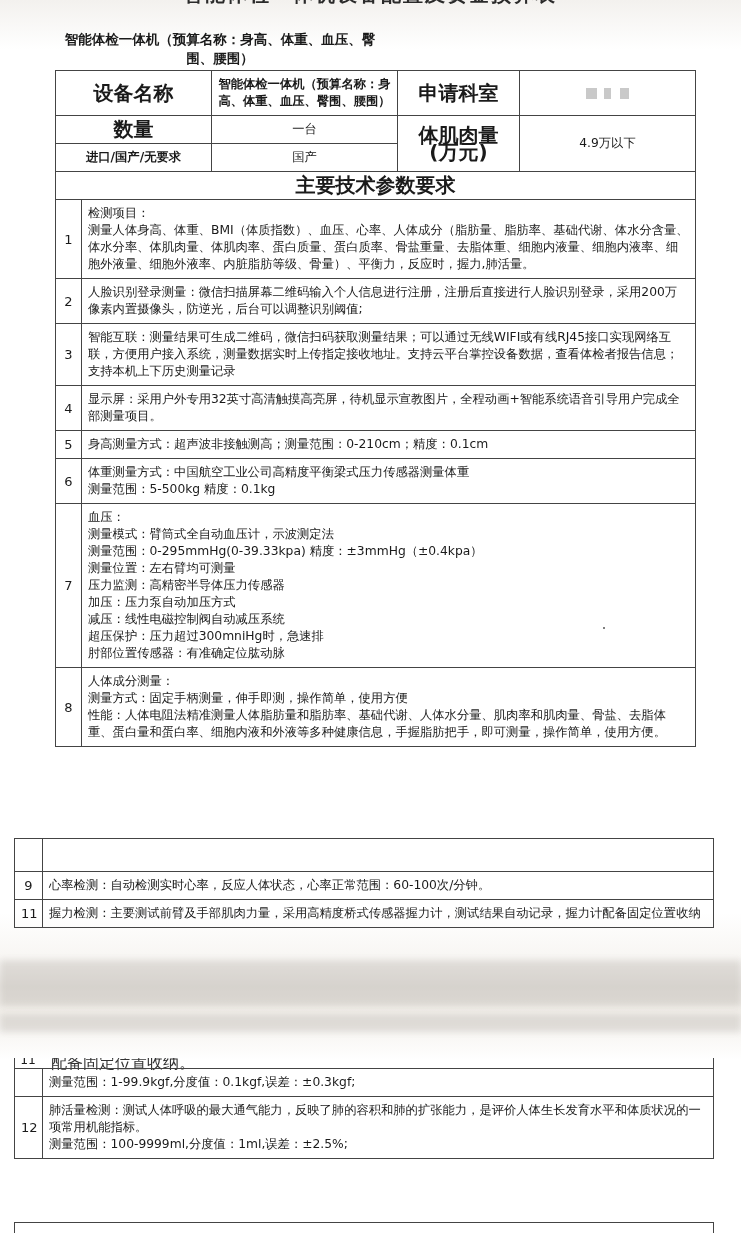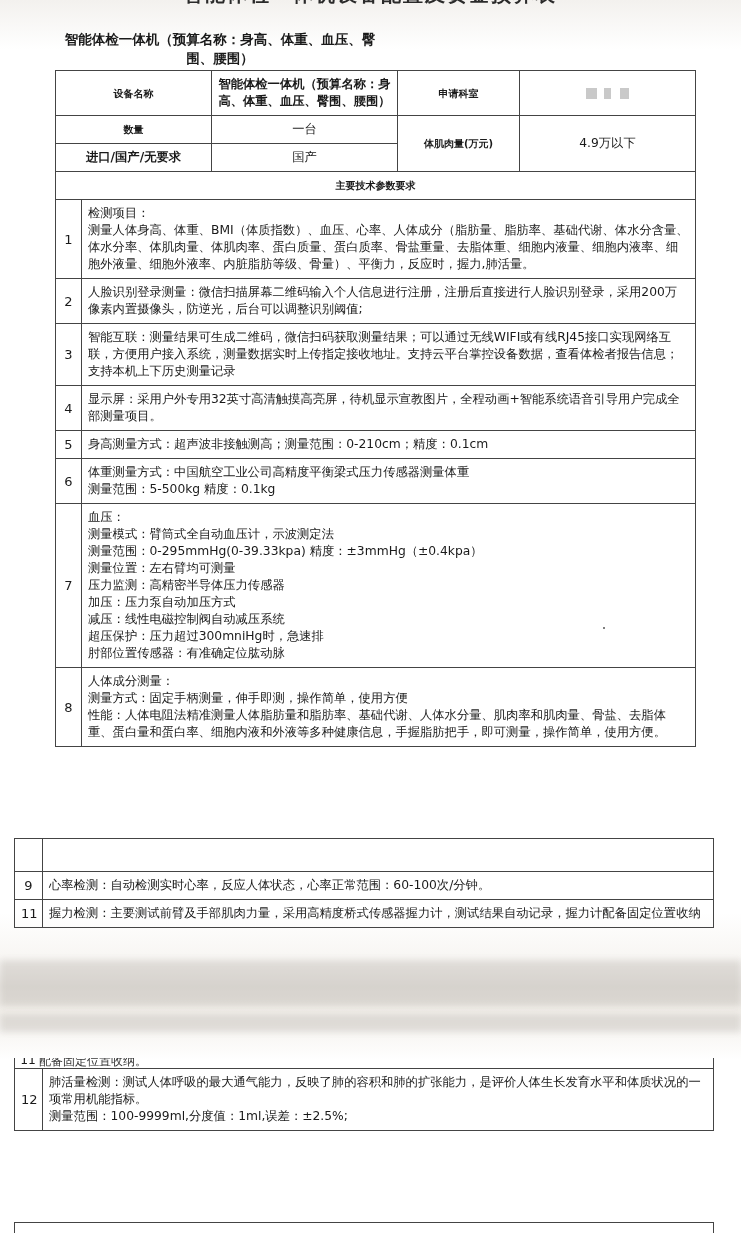--- a/index.html
+++ b/index.html
@@ -77,21 +77,21 @@
     word-break: break-all;
   }
   .ctr { text-align: center; }
   .bold { font-weight: bold; }
   .num-cell {
     text-align: center;
     width: 26px;
     font-size: 13px;
   }
   .big {
-    font-size: 10px;
+    font-size: 20px;
     font-weight: bold;
   }
   .redact {
     display: inline-block;
     background: #c9c9c9;
     height: 11px;
     vertical-align: middle;
   }
   .r1 { width: 11px; }
   .r2 { width: 7px; margin-left: 7px; }
@@ -130,26 +130,26 @@
     padding: 5px 6px;
     vertical-align: middle;
   }
   .fragment-top {
     position: absolute;
     left: 14px;
     top: 1058px;
     width: 700px;
     height: 14px;
     overflow: hidden;
-    font-size: 12px;
+    font-size: 16px;
     color: #333;
     border-left: 1px solid #444;
     border-right: 1px solid #444;
     box-sizing: border-box;
-    padding-left: 2px;
+    padding-left: 14px;
   }
   .fragment-top .inner { margin-top: -5px; }
   .frag-num {
     position: absolute;
     left: 14px;
     top: 1058px;
     width: 28px;
     height: 14px;
     text-align: center;
     font-size: 12.3px;
@@ -302,20 +302,24 @@
     <div class="inner" style="padding-left:22px;">配备固定位置收纳。</div>
   </div>
 
   <table class="bottom">
     <colgroup>
       <col style="width:28px">
       <col>
     </colgroup>
     <tbody>
       <tr>
+        <td class="num-cell"></td>
+        <td style="white-space:pre-line">测量范围：1-99.9kgf,分度值：0.1kgf,误差：±0.3kgf;</td>
+      </tr>
+      <tr>
         <td class="num-cell">12</td>
         <td style="white-space:pre-line">肺活量检测：测试人体呼吸的最大通气能力，反映了肺的容积和肺的扩张能力，是评价人体生长发育水平和体质状况的一项常用机能指标。
 测量范围：100-9999ml,分度值：1ml,误差：±2.5%;</td>
       </tr>
     </tbody>
   </table>
 
   <div class="bottom-cut"></div>
 </div>
 

